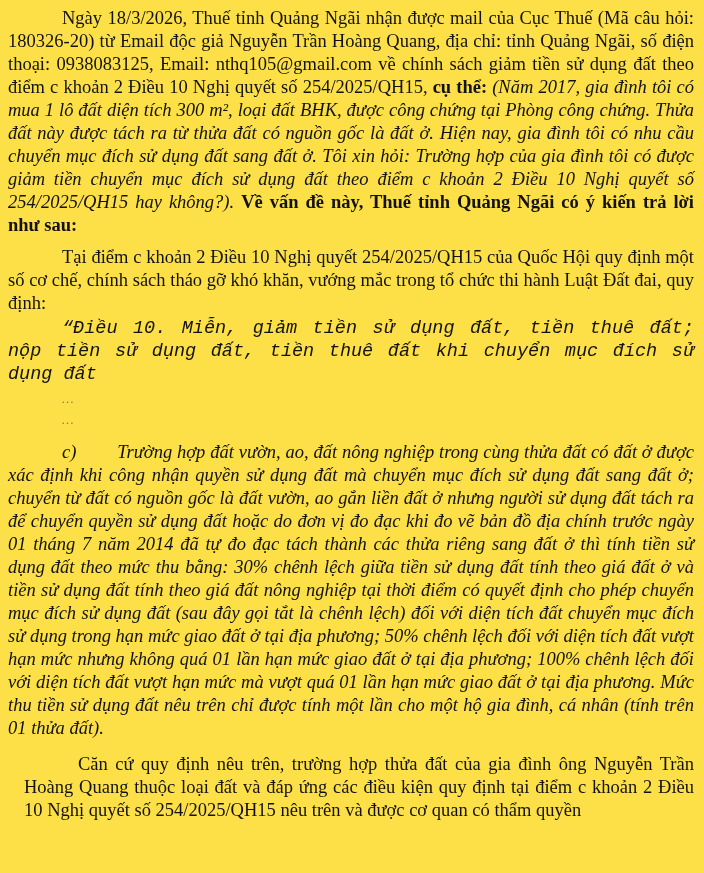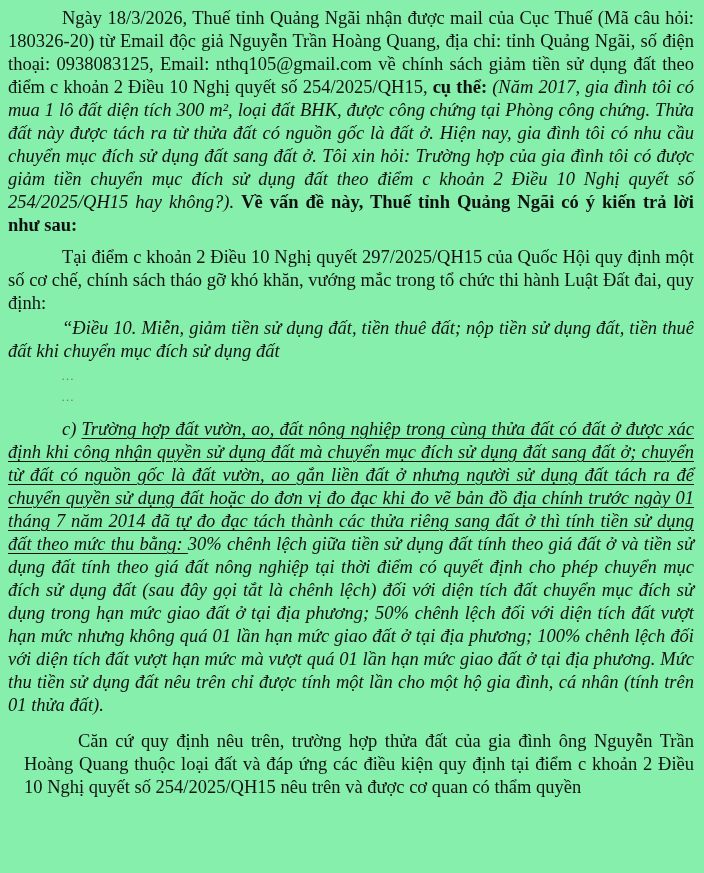--- a/index.html
+++ b/index.html
@@ -10,65 +10,65 @@
   body {
     width: 704px;
     height: 873px;
     overflow: hidden;
   }
   .doc-page {
     box-sizing: border-box;
     width: 704px;
     height: 873px;
     padding: 7px 10px 0 8px;
-    background: #86efac;
+    background: #fde047;
     font-family: "Liberation Serif", "DejaVu Serif", serif;
     font-size: 18.5px;
     line-height: 23px;
     color: #121212;
   }
   .para {
     margin: 0;
     text-align: justify;
     text-indent: 54px;
     text-justify: inter-word;
   }
   
   .para[data-name="legal-basis-paragraph"]   { margin-top: 9px; }
-  .para[data-name="quote-article-10"]        { margin-top: 2px; }
+  .para[data-name="quote-article-10"]        { margin-top: 2px; font-family: Liberation Mono, monospace; }
   .para[data-name="quote-clause-2"]          { margin-top: 0; }
   .para[data-name="quote-point-c"]           { margin-top: 13px; }
   .para[data-name="conclusion-paragraph"]    { margin-top: 13px; margin-left: 16px; }
   .para[data-name="ellipsis-line"] {
     line-height: 17px;
     margin: 3px 0 2px 0;
   }
   
   .run-regular { font-style: normal; font-weight: normal; }
   .run-bold    { font-weight: bold; }
   .run-italic  { font-style: italic; }
   .run-italic-underline {
     font-style: italic;
-    text-decoration: underline;
     text-decoration-thickness: 1px;
     text-underline-offset: 3px;
+    margin-left: 36px;
   }
   .run-ellipsis {
     font-style: italic;
     font-size: 13px;
     color: #7a7a7a;
     letter-spacing: 1.5px;
   }
 </style>
 </head>
 <body>
 
 <div class="doc-page" data-name="document-page">
   <div data-name="document-body">
       <p class="para" data-name="intro-paragraph"><span class="run-regular" data-name="text-run-regular">Ngày 18/3/2026, Thuế tỉnh Quảng Ngãi nhận được mail của Cục Thuế (Mã câu hỏi: 180326-20) từ Email độc giả Nguyễn Trần Hoàng Quang, địa chỉ: tỉnh Quảng Ngãi, số điện thoại: 0938083125, Email: nthq105@gmail.com về chính sách giảm tiền sử dụng đất theo điểm c khoản 2 Điều 10 Nghị quyết số 254/2025/QH15, </span><span class="run-bold" data-name="text-run-bold">cụ thể: </span><span class="run-italic" data-name="text-run-italic">(Năm 2017, gia đình tôi có mua 1 lô đất diện tích 300 m², loại đất BHK, được công chứng tại Phòng công chứng. Thửa đất này được tách ra từ thửa đất có nguồn gốc là đất ở. Hiện nay, gia đình tôi có nhu cầu chuyển mục đích sử dụng đất sang đất ở. Tôi xin hỏi: Trường hợp của gia đình tôi có được giảm tiền chuyển mục đích sử dụng đất theo điểm c khoản 2 Điều 10 Nghị quyết số 254/2025/QH15 hay không?). </span><span class="run-bold" data-name="text-run-bold">Về vấn đề này, Thuế tỉnh Quảng Ngãi có ý kiến trả lời như sau:</span></p>
-      <p class="para" data-name="legal-basis-paragraph"><span class="run-regular" data-name="text-run-regular">Tại điểm c khoản 2 Điều 10 Nghị quyết 297/2025/QH15 của Quốc Hội quy định một số cơ chế, chính sách tháo gỡ khó khăn, vướng mắc trong tổ chức thi hành Luật Đất đai, quy định:</span></p>
+      <p class="para" data-name="legal-basis-paragraph"><span class="run-regular" data-name="text-run-regular">Tại điểm c khoản 2 Điều 10 Nghị quyết 254/2025/QH15 của Quốc Hội quy định một số cơ chế, chính sách tháo gỡ khó khăn, vướng mắc trong tổ chức thi hành Luật Đất đai, quy định:</span></p>
       <p class="para" data-name="quote-article-10"><span class="run-italic" data-name="text-run-italic">“Điều 10. Miễn, giảm tiền sử dụng đất, tiền thuê đất; nộp tiền sử dụng đất, tiền thuê đất khi chuyển mục đích sử dụng đất</span></p>
       <p class="para" data-name="ellipsis-line"><span class="run-ellipsis" data-name="text-run-ellipsis">…</span></p>
       <p class="para" data-name="ellipsis-line"><span class="run-ellipsis" data-name="text-run-ellipsis">…</span></p>
       <p class="para" data-name="quote-point-c"><span class="run-italic" data-name="text-run-italic">c) </span><span class="run-italic-underline" data-name="text-run-italic-underline">Trường hợp đất vườn, ao, đất nông nghiệp trong cùng thửa đất có đất ở được xác định khi công nhận quyền sử dụng đất mà chuyển mục đích sử dụng đất sang đất ở; chuyển từ đất có nguồn gốc là đất vườn, ao gắn liền đất ở nhưng người sử dụng đất tách ra để chuyển quyền sử dụng đất hoặc do đơn vị đo đạc khi đo vẽ bản đồ địa chính trước ngày 01 tháng 7 năm 2014 đã tự đo đạc tách thành các thửa riêng sang đất ở thì tính tiền sử dụng đất theo mức thu bằng: </span><span class="run-italic" data-name="text-run-italic">30% chênh lệch giữa tiền sử dụng đất tính theo giá đất ở và tiền sử dụng đất tính theo giá đất nông nghiệp tại thời điểm có quyết định cho phép chuyển mục đích sử dụng đất (sau đây gọi tắt là chênh lệch) đối với diện tích đất chuyển mục đích sử dụng trong hạn mức giao đất ở tại địa phương; 50% chênh lệch đối với diện tích đất vượt hạn mức nhưng không quá 01 lần hạn mức giao đất ở tại địa phương; 100% chênh lệch đối với diện tích đất vượt hạn mức mà vượt quá 01 lần hạn mức giao đất ở tại địa phương. Mức thu tiền sử dụng đất nêu trên chỉ được tính một lần cho một hộ gia đình, cá nhân (tính trên 01 thửa đất).</span></p>
       <p class="para" data-name="conclusion-paragraph"><span class="run-regular" data-name="text-run-regular">Căn cứ quy định nêu trên, trường hợp thửa đất của gia đình ông Nguyễn Trần Hoàng Quang thuộc loại đất và đáp ứng các điều kiện quy định tại điểm c khoản 2 Điều 10 Nghị quyết số 254/2025/QH15 nêu trên và được cơ quan có thẩm quyền</span></p>
     </div>
 </div>
 
 </body></html>

